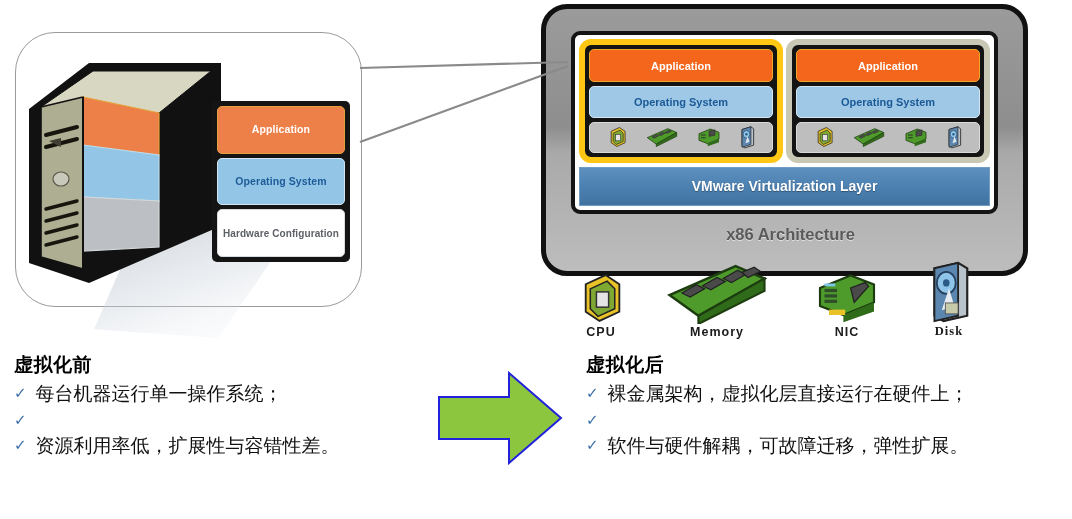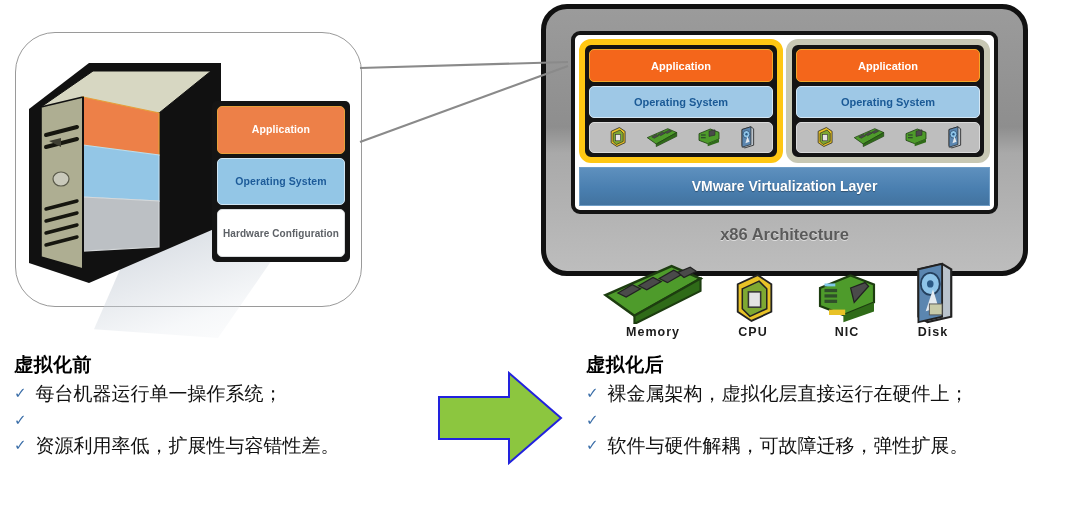--- a/index.html
+++ b/index.html
@@ -96,21 +96,21 @@
               display:flex; align-items:center; justify-content:space-around; padding: 0 8px; }
 
   #vmware-bar {
     height: 40px; background: linear-gradient(180deg,#5E90BE 0%, #4A7FB0 55%, #42739F 100%);
     border: 1.5px solid #6f9dc6; border-radius: 0;
     display:flex; align-items:center; justify-content:center;
     color:#ffffff; font-size: 14px; font-weight: bold;
     text-shadow: 0 1px 1px rgba(0,0,0,.35);
   }
   #x86-label {
-    position:absolute; left:0; top: 216px; width: 100%;
+    position:absolute; left:6px; top: 216px; width: 100%;
     text-align:center; color:#5a5a5a; font-size: 16.5px; font-weight: bold;
     text-shadow: 0 1px 0 rgba(255,255,255,.55);
   }
 
   
   #hw-icons {
     position:absolute; left: 560px; top: 267px; width: 420px; height: 72px; z-index: 4;
     display:flex; align-items:flex-end;
   }
   .hwcell { position: relative; display:flex; flex-direction: column; align-items:center; }
@@ -283,41 +283,41 @@
       <div id="vmware-bar">
         <span>VMware Virtualization Layer</span>
       </div>
     </div>
 
     <div id="x86-label">x86 Architecture</div>
   </div>
 
   <div id="hw-icons">
 
+    <div class="hwcell" style="margin-left:18px;">
+      <svg width="46" height="52" viewBox="0 0 30 34">
+        <polygon points="5,8 18,2 27,8 27,26 14,32 5,26" fill="#E8C227" stroke="#222" stroke-width="1.2"></polygon>
+        <polygon points="8,11 19,6 24,11 24,24 13,29 8,24" fill="#7EA832" stroke="#222" stroke-width="1"></polygon>
+        <rect x="12" y="13" width="8" height="10" fill="#E4E4E4" stroke="#333" stroke-width="1"></rect>
+      </svg>
+      <span class="hwlabel">CPU</span>
+    </div>
+
     <div class="hwcell" style="margin-left:34px;">
       <svg width="118" height="62" viewBox="0 0 50 30">
         <polygon points="2,16 34,2 48,8 16,26" fill="#4E9B2B" stroke="#1d3d10" stroke-width="1.2"></polygon>
         <polygon points="16,26 48,8 48,14 16,30" fill="#2f6b18" stroke="#1d3d10" stroke-width="1"></polygon>
         <g fill="#4a4a4a" stroke="#222" stroke-width=".6">
           <polygon points="8,15 15,11 19,13 12,17"></polygon>
           <polygon points="18,11.5 25,7.5 29,9.5 22,13.5"></polygon>
           <polygon points="28,8 35,4 39,6 32,10"></polygon>
           <polygon points="37,5 43,2.5 46,4.5 40,7.5"></polygon>
         </g>
       </svg>
       <span class="hwlabel">Memory</span>
-    </div>
-
-    <div class="hwcell" style="margin-left:18px;">
-      <svg width="46" height="52" viewBox="0 0 30 34">
-        <polygon points="5,8 18,2 27,8 27,26 14,32 5,26" fill="#E8C227" stroke="#222" stroke-width="1.2"></polygon>
-        <polygon points="8,11 19,6 24,11 24,24 13,29 8,24" fill="#7EA832" stroke="#222" stroke-width="1"></polygon>
-        <rect x="12" y="13" width="8" height="10" fill="#E4E4E4" stroke="#333" stroke-width="1"></rect>
-      </svg>
-      <span class="hwlabel">CPU</span>
     </div>
 
     <div class="hwcell" style="margin-left:34px;text-align:right;">
       <svg width="74" height="54" viewBox="0 0 36 30">
         <polygon points="3,10 20,3 33,8 33,18 16,25 3,20" fill="#4E9B2B" stroke="#1d3d10" stroke-width="1.2"></polygon>
         <polygon points="16,25 33,18 33,23 16,29" fill="#2f6b18"></polygon>
         <polygon points="20,10 28,7 30,9 22,18" fill="#4a4a4a" stroke="#222" stroke-width=".7"></polygon>
         <g fill="#2f4f2a">
           <rect x="5.5" y="10.5" width="7" height="1.8"></rect>
           <rect x="5.5" y="13.5" width="7" height="1.8"></rect>
@@ -326,21 +326,21 @@
         <g fill="#7fc8e8">
             <rect x="5.5" y="7.5" width="6" height="1.6"></rect>
           </g>
         <g fill="#E8C227">
             <rect x="8" y="22" width="9" height="3"></rect>
           </g>
       </svg>
       <span class="hwlabel">NIC</span>
     </div>
 
-    <div class="hwcell" style="margin-left:28px;">
+    <div class="hwcell" style="margin-left:44px;font-family:Liberation Serif, serif;">
       <svg width="42" height="62" viewBox="0 0 22 34">
         <polygon points="3,4 16,1 21,4 21,30 8,33 3,30" fill="#B9C3CC" stroke="#222" stroke-width="1.2"></polygon>
         <polygon points="3,4 16,1 16,30 3,33" fill="#5B86B0" stroke="#222" stroke-width="1"></polygon>
         <ellipse cx="9.5" cy="12" rx="5.2" ry="6" fill="#8EC4E8" stroke="#24405e" stroke-width="1"></ellipse>
         <ellipse cx="9.5" cy="12" rx="1.8" ry="2" fill="#2b5a86"></ellipse>
         <polygon points="11,15 14,25 7,27" fill="#e6ecf1"></polygon>
         <rect x="9" y="23" width="7" height="6" fill="#C8CBA9" stroke="#555" stroke-width=".5"></rect>
       </svg>
       <span class="hwlabel">Disk</span>
     </div>

